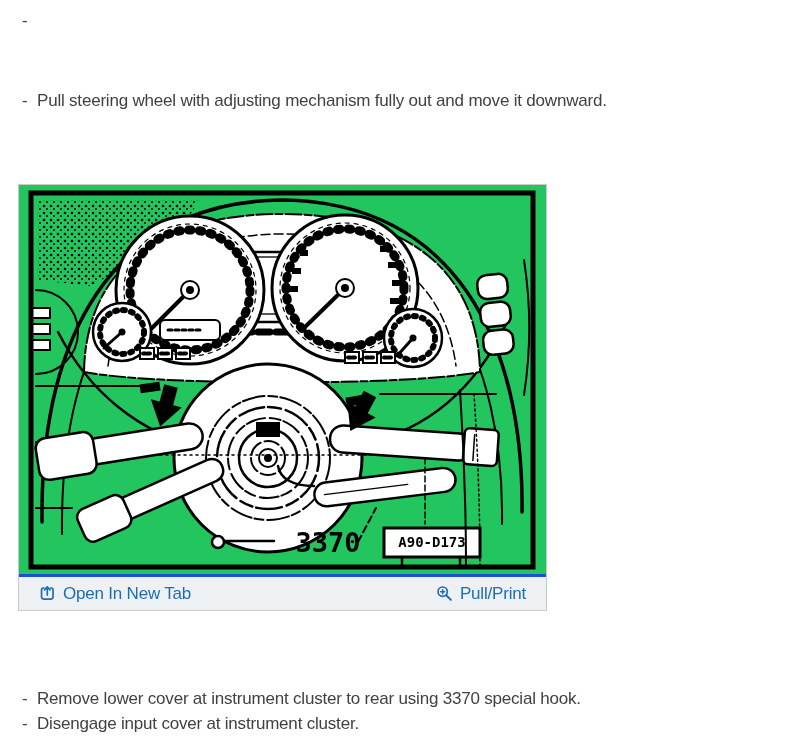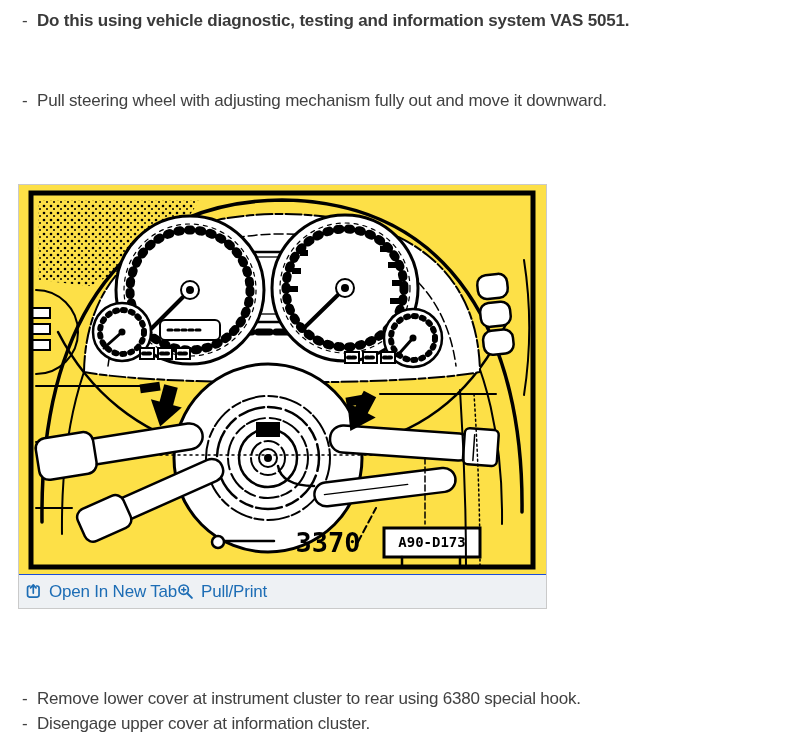--- a/index.html
+++ b/index.html
@@ -8,42 +8,41 @@
     font-family:"Liberation Sans",sans-serif;color:#414141;overflow:hidden;
   }
   .step{position:absolute;left:22px;display:flex;align-items:flex-start;
         font-size:17px;line-height:25px;letter-spacing:-0.2px;}
   .step .bullet{width:15px;flex:0 0 15px;}
   .step-line{white-space:nowrap;}
   .step-line.bold{font-weight:bold;color:#3a3a3a;}
 
   .figure-card{
     position:absolute;left:18px;top:184px;width:527px;
-    border:1px solid #cacaca;background:#fde047;box-sizing:content-box;
+    border:1px solid #cacaca;background:#22c55e;box-sizing:content-box;
   }
   .figure-body{padding:5px 9px 4px 9px;}
   .figure-body svg{display:block;}
   .figure-toolbar{
-    height:33px;background:#eef1f4;border-top:1px solid #1d4ed8;
-    display:flex;justify-content:flex-start;align-items:center;
-    padding:0 6px;
+    height:33px;background:#eef1f4;border-top:3px solid #1d4ed8;
+    display:flex;justify-content:space-between;align-items:center;
+    padding:0 20px;
   }
   .tool-link{
     color:#1d6db5;font-size:17px;display:flex;align-items:center;gap:7px;
     cursor:pointer;text-decoration:none;letter-spacing:-0.2px;
   }
   .tool-link .icn{display:flex;align-items:center;}
 </style>
 </head>
 <body>
 
 <div class="step" style="top:8px">
   <span class="bullet">-</span>
   <div class="step-lines">
-    <div class="step-line bold">Do this using vehicle diagnostic, testing and information system VAS 5051.</div>
   </div>
 </div>
 
 <div class="step" style="top:88px">
   <span class="bullet">-</span>
   <div class="step-lines">
     <div class="step-line">Pull steering wheel with adjusting mechanism fully out and move it downward.</div>
   </div>
 </div>
 
@@ -215,22 +214,22 @@
         </svg>
       </span>
       <span>Pull/Print</span>
     </a>
   </div>
 </div>
 
 <div class="step" style="top:686px">
   <span class="bullet">-</span>
   <div class="step-lines">
-    <div class="step-line">Remove lower cover at instrument cluster to rear using 6380 special hook.</div>
+    <div class="step-line">Remove lower cover at instrument cluster to rear using 3370 special hook.</div>
   </div>
 </div>
 
 <div class="step" style="top:711px">
   <span class="bullet">-</span>
   <div class="step-lines">
-    <div class="step-line">Disengage upper cover at information cluster.</div>
+    <div class="step-line">Disengage input cover at instrument cluster.</div>
   </div>
 </div>
 
 </body></html>

